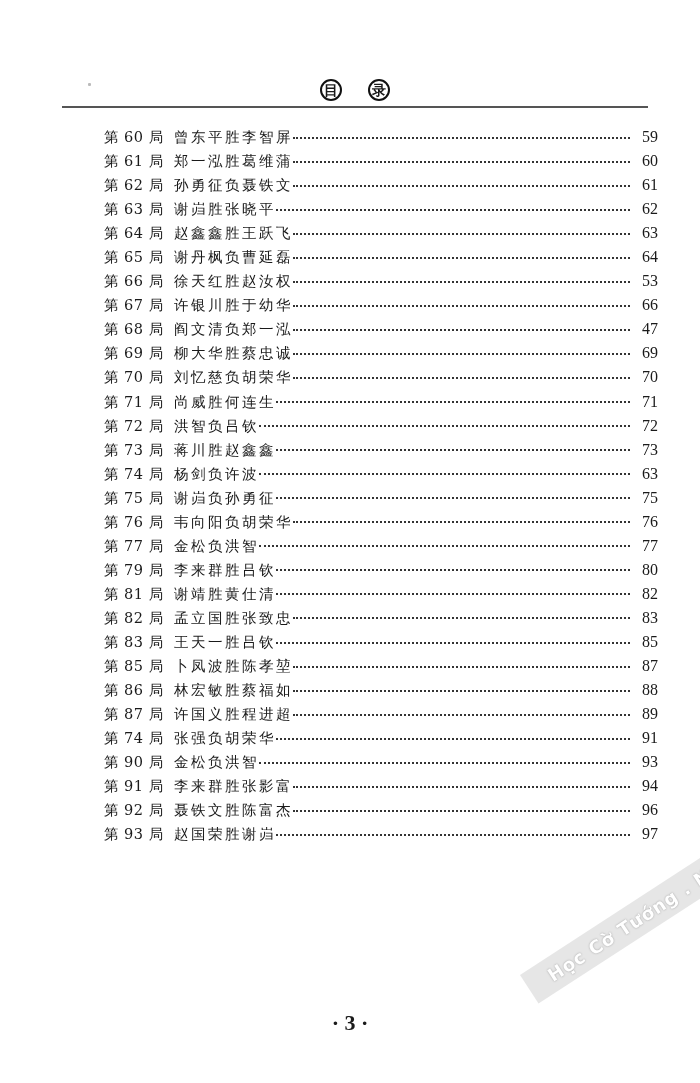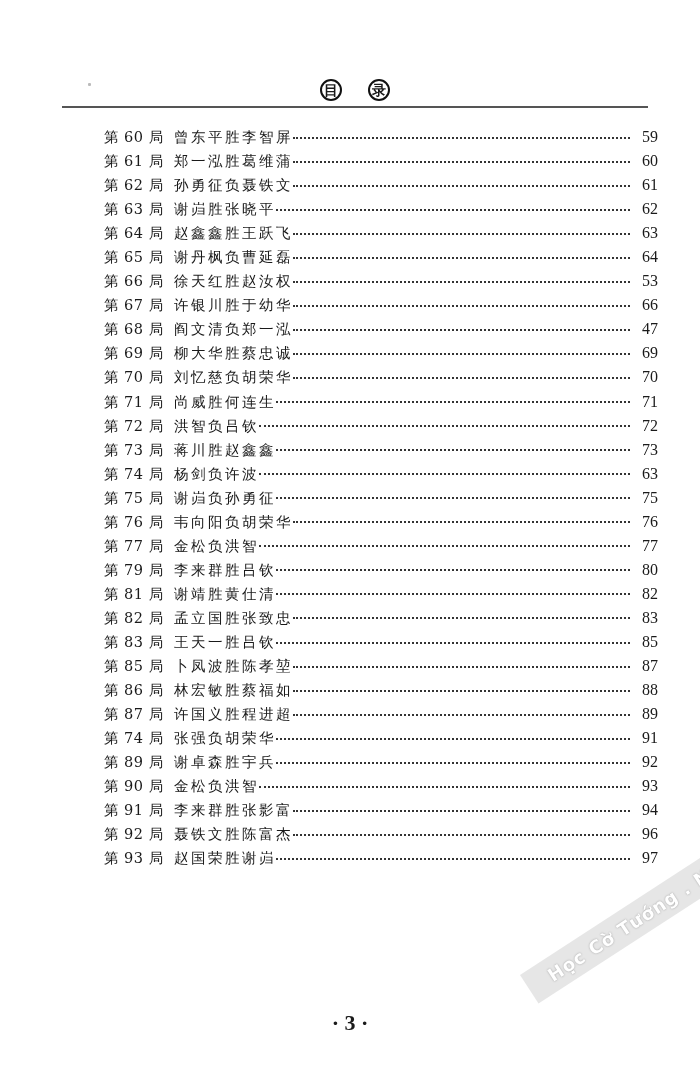--- a/index.html
+++ b/index.html
@@ -205,26 +205,20 @@
     <span class="dots"></span>
     <span class="page">89</span>
   </div>
     <div class="row">
     <span class="num">第 74 局</span>
     <span class="title">张强负胡荣华</span>
     <span class="dots"></span>
     <span class="page">91</span>
   </div>
     <div class="row">
-    <span class="num">第 89 局</span>
-    <span class="title">谢卓森胜宇兵</span>
-    <span class="dots"></span>
-    <span class="page">92</span>
-  </div>
-    <div class="row">
     <span class="num">第 90 局</span>
     <span class="title">金松负洪智</span>
     <span class="dots"></span>
     <span class="page">93</span>
   </div>
     <div class="row">
     <span class="num">第 91 局</span>
     <span class="title">李来群胜张影富</span>
     <span class="dots"></span>
     <span class="page">94</span>

